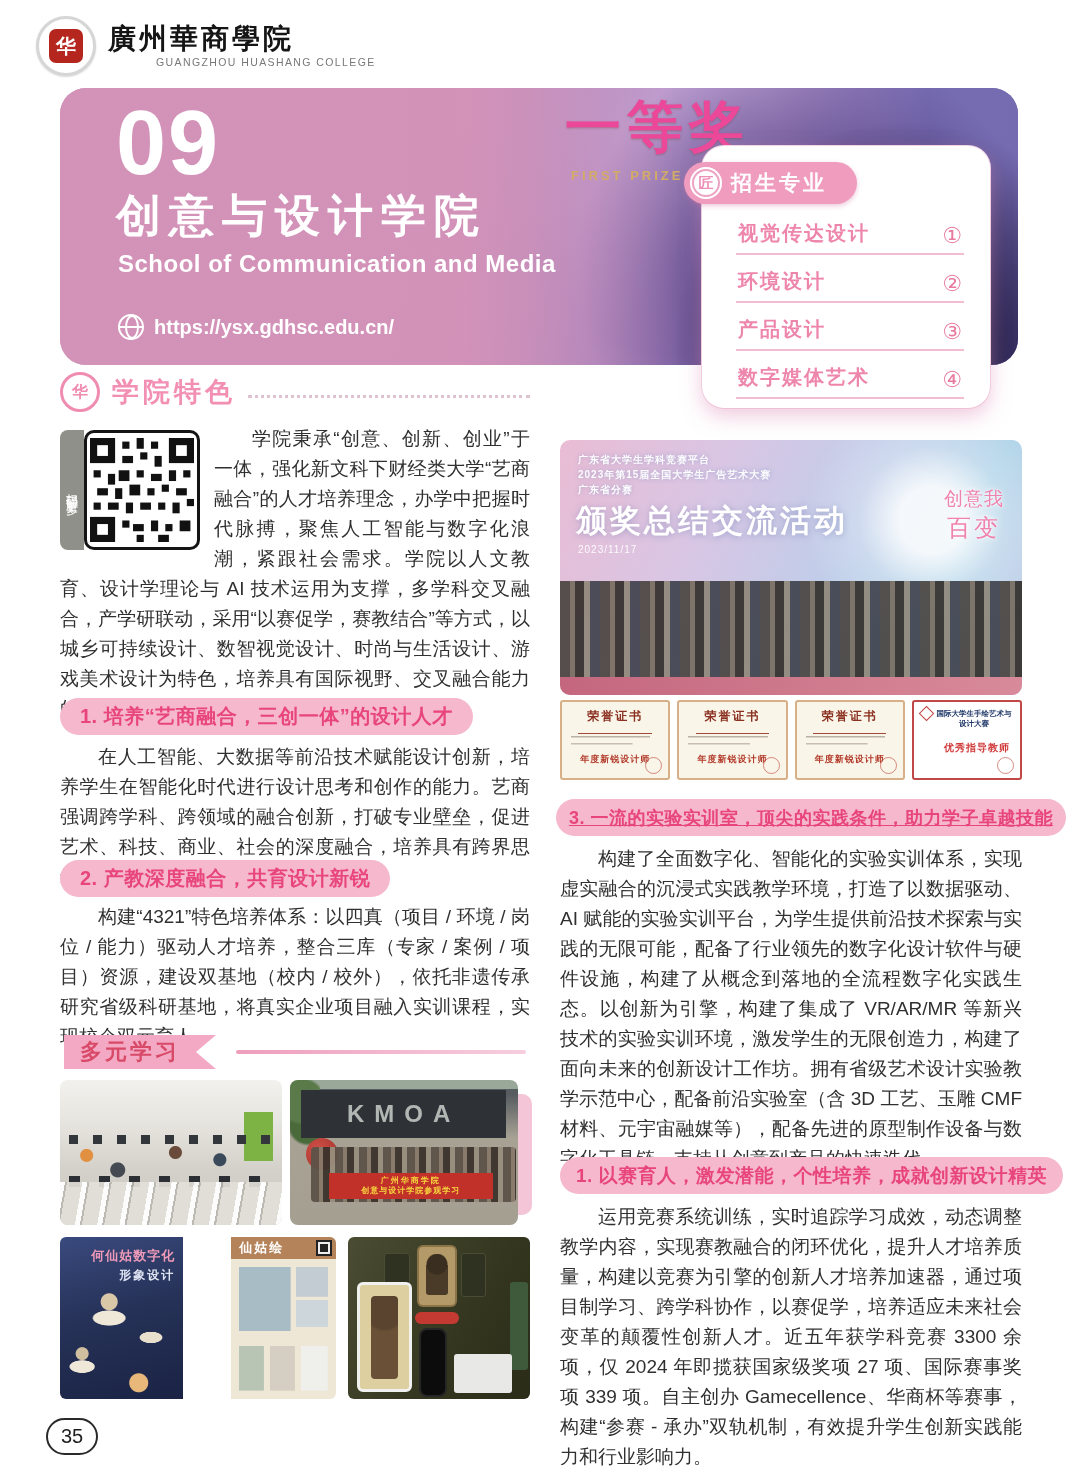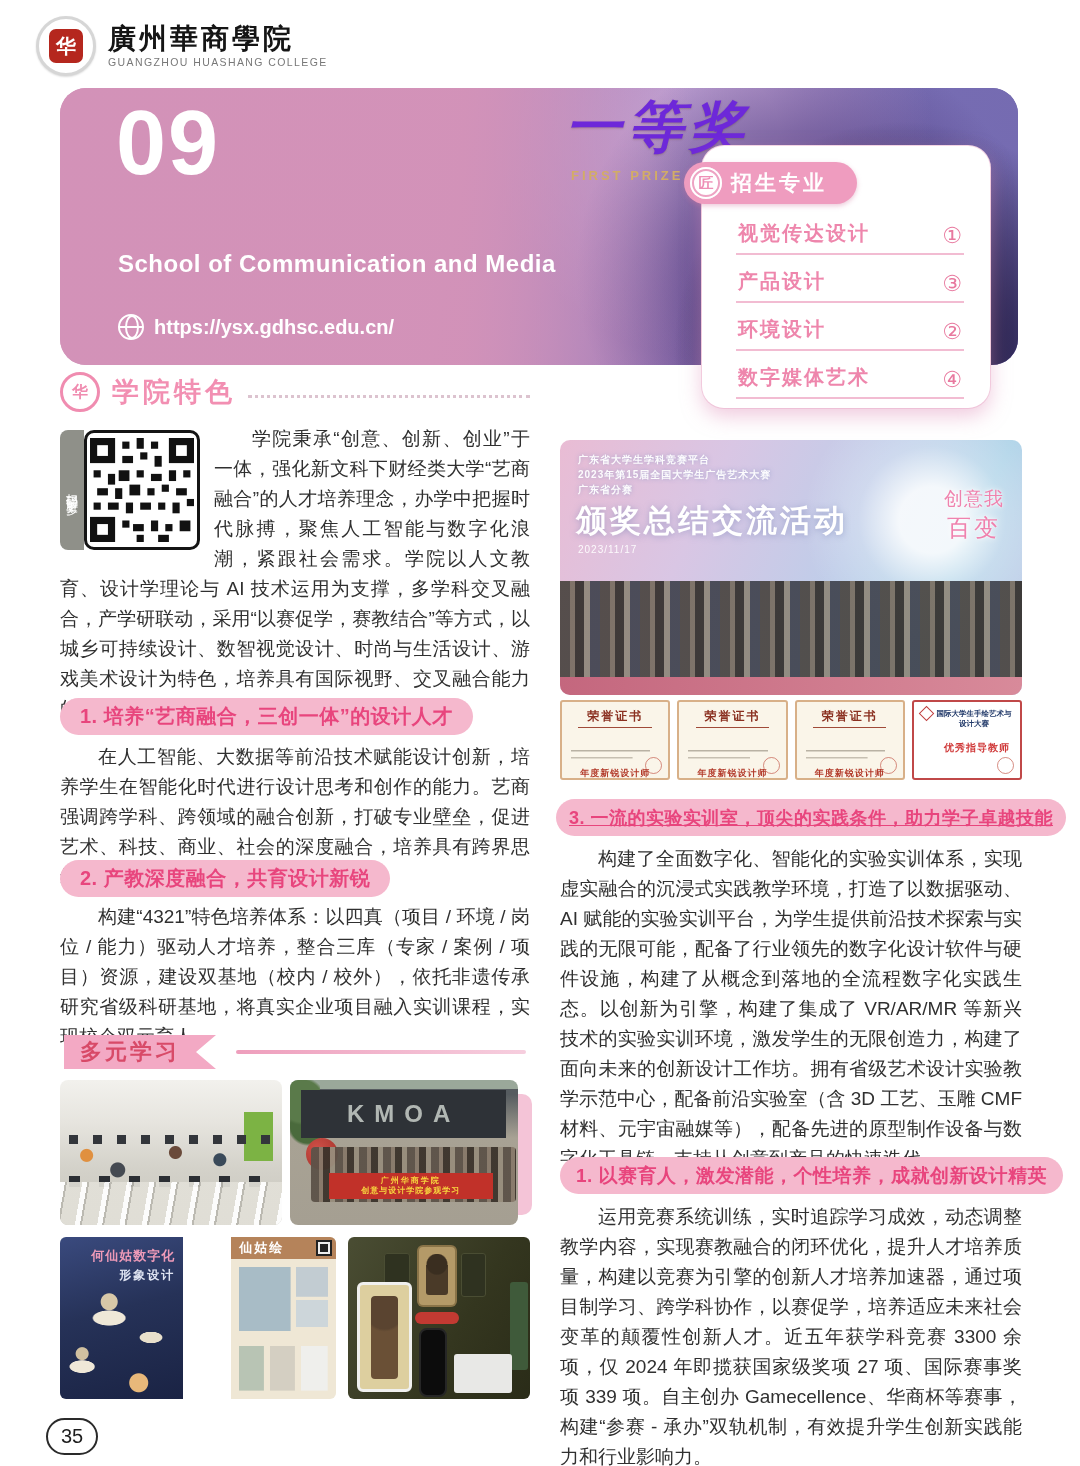--- a/index.html
+++ b/index.html
@@ -7,21 +7,21 @@
         font-family:"Liberation Sans","DejaVu Sans",sans-serif;color:#333;}
 
   
   .brand{position:absolute;left:36px;top:16px;display:flex;align-items:center;gap:12px;}
   .brand-seal{width:54px;height:54px;border-radius:50%;background:#fff;border:3px solid #d6d6d6;
               display:flex;align-items:center;justify-content:center;box-shadow:0 1px 2px rgba(0,0,0,.15);}
   .brand-seal-inner{width:34px;height:34px;background:#b5271e;border-radius:7px;color:#fff;
               font-weight:bold;font-size:20px;display:flex;align-items:center;justify-content:center;
               font-family:"DejaVu Serif",serif;}
   .brand-zh{font-family:"DejaVu Serif",serif;font-size:28px;color:#151515;font-weight:bold;letter-spacing:3px;line-height:30px;}
-  .brand-en{font-size:10.5px;color:#787878;letter-spacing:1.4px;margin-top:2px;}
+  .brand-en{font-size:10.5px;color:#787878;letter-spacing:1.4px;margin-top:2px;margin-left:48px;}
 
   
   .hero{position:absolute;left:60px;top:88px;width:958px;height:277px;border-radius:26px;overflow:hidden;}
   .hero-bg{position:absolute;inset:0;background:
       radial-gradient(circle at 88% 95%, #1f1940 0 7%, rgba(31,25,64,0) 26%),
       radial-gradient(circle at 78% 66%, rgba(82,62,130,.95) 0 9%, rgba(82,62,130,0) 30%),
       radial-gradient(circle at 68% 18%, rgba(190,160,210,.9) 0 10%, rgba(190,160,210,0) 32%),
       radial-gradient(circle at 96% 30%, rgba(120,110,180,.9) 0 12%, rgba(120,110,180,0) 34%),
       linear-gradient(100deg,#cf92b8 0%,#cc96c0 38%,#a583bd 56%,#8a6fb2 72%,#655aa2 88%,#544c94 100%);}
   .hero-overlay{position:absolute;inset:0;background:
@@ -29,21 +29,21 @@
   .hero-num{position:absolute;left:56px;top:4px;font-size:90px;font-weight:800;color:#fff;z-index:2;letter-spacing:2px;}
   .hero-title{position:absolute;left:56px;top:98px;font-size:45px;font-weight:800;color:#fff;letter-spacing:8px;z-index:2;}
   .hero-sub{position:absolute;left:58px;top:162px;font-size:24px;font-weight:bold;color:#fff;z-index:2;letter-spacing:.5px;}
   .hero-url{position:absolute;left:58px;top:226px;display:flex;align-items:center;gap:10px;
             color:#fff;font-size:20px;font-weight:bold;z-index:2;}
   .globe{width:22px;height:22px;border:2px solid #fff;border-radius:50%;position:relative;flex:0 0 auto;}
   .globe::before{content:'';position:absolute;left:50%;top:-1px;bottom:-1px;width:10px;margin-left:-6px;
             border:2px solid #fff;border-radius:50%;}
   .globe::after{content:'';position:absolute;left:-1px;right:-1px;top:50%;margin-top:-1px;border-top:2px solid #fff;}
   .hero-badge{position:absolute;left:505px;top:2px;z-index:1;text-align:left;}
-  .hero-badge-zh{font-size:56px;font-weight:800;color:#6d28d9;letter-spacing:6px;text-shadow:0 1px 2px rgba(90,60,30,.3);font-style:italic;}
+  .hero-badge-zh{font-size:56px;font-weight:800;color:#ec4899;letter-spacing:6px;text-shadow:0 1px 2px rgba(90,60,30,.3);}
   .hero-badge-en{font-size:13px;font-weight:800;color:#d2ac66;letter-spacing:3px;margin-top:2px;margin-left:6px;}
 
   
   .majors{position:absolute;left:702px;top:146px;width:288px;height:262px;background:#fff;border-radius:22px;
           box-shadow:0 8px 20px rgba(226,150,190,.5),0 0 0 1px #f7dce8;z-index:5;}
   .majors-pill{position:absolute;left:-18px;top:16px;height:42px;background:#ef9cbf;border-radius:999px;
           display:flex;align-items:center;gap:9px;padding:0 30px 0 6px;box-shadow:0 2px 5px rgba(210,120,160,.4);}
   .majors-pill-icon{width:32px;height:32px;background:#fff;border-radius:50%;display:flex;align-items:center;
           justify-content:center;color:#ee8fb6;font-weight:800;font-size:15px;
           box-shadow:inset 0 0 0 2px #fff, inset 0 0 0 4px #eda3c3;}
@@ -185,21 +185,21 @@
   .award-logo .l1{font-size:19px;letter-spacing:1px;}
   .award-logo .l2{font-size:24px;letter-spacing:3px;}
   .crowd{position:absolute;left:0;right:0;bottom:16px;height:98px;opacity:.9;
         background:repeating-linear-gradient(90deg,#46413c 0 10px,#756a5c 10px 15px,#2e2a26 15px 24px,#8d8577 24px 30px,#3c3f4a 30px 40px);}
   .stage{position:absolute;left:0;right:0;bottom:0;height:18px;background:linear-gradient(90deg,#c4677e,#d88a9a);}
 
   
   .certs{position:absolute;left:560px;top:700px;width:462px;height:80px;display:flex;gap:7px;}
   .cert{flex:1;background:#faf5e9;border:2px solid #d8b088;border-radius:3px;position:relative;padding:5px 6px;}
   .cert-title{color:#8a3020;font-weight:bold;font-size:12px;text-align:center;letter-spacing:2px;
-        border-bottom:1px solid #a04a38;padding-bottom:2px;width:78%;margin:1px auto 20px;}
+        border-bottom:1px solid #a04a38;padding-bottom:8px;width:78%;margin:1px auto 0;}
   .cert-lines{height:14px;margin:0 3px;background:
         linear-gradient(#b9b2a4,#b9b2a4) 0 2px/90% 1.5px no-repeat,
         linear-gradient(#c6bfb1,#c6bfb1) 0 9px/70% 1.5px no-repeat;}
   .cert-sub{color:#b23a2a;font-size:9px;text-align:center;margin-top:5px;font-weight:bold;letter-spacing:1px;}
   .cert-seal{position:absolute;right:6px;bottom:4px;width:15px;height:15px;border:1.5px solid #c05040;
         border-radius:50%;opacity:.65;}
   .cert.intl{background:#fff;border-color:#c04848;}
   .intl-diamond{position:absolute;left:7px;top:6px;width:9px;height:9px;border:1.5px solid #c04040;transform:rotate(45deg);}
   .intl-title{color:#223a6a;font-size:7.5px;text-align:center;margin:2px 0 0 14px;font-weight:bold;}
   .intl-award{color:#d03a3a;font-weight:800;font-size:10px;text-align:right;margin-top:12px;padding-right:4px;letter-spacing:1px;}
@@ -224,44 +224,45 @@
   </div>
 
   <div class="hero">
     <div class="hero-bg"></div>
     <div class="hero-badge">
       <div class="hero-badge-zh">一等奖</div>
       <div class="hero-badge-en">FIRST PRIZE</div>
     </div>
     <div class="hero-overlay"></div>
     <div class="hero-num">09</div>
+    <div class="hero-title">创意与设计学院</div>
     <div class="hero-sub">School of Communication and Media</div>
     <div class="hero-url">
       <span class="globe"></span>
       <span>https://ysx.gdhsc.edu.cn/</span>
     </div>
   </div>
 
   <div class="majors">
     <div class="majors-pill">
       <span class="majors-pill-icon">匠</span>
       <span class="majors-pill-label">招生专业</span>
     </div>
     <div class="majors-list">
       <div class="major-row">
         <span class="major-label">视觉传达设计</span>
         <span class="major-num">①</span>
       </div>
       <div class="major-row">
+        <span class="major-label">环境设计</span>
+        <span class="major-num">②</span>
+      </div>
+      <div class="major-row">
         <span class="major-label">产品设计</span>
         <span class="major-num">③</span>
-      </div>
-      <div class="major-row">
-        <span class="major-label">环境设计</span>
-        <span class="major-num">②</span>
       </div>
       <div class="major-row" style="margin-bottom:0">
         <span class="major-label">数字媒体艺术</span>
         <span class="major-num">④</span>
       </div>
     </div>
   </div>
 
   <div class="sect-header">
     <span class="sect-header-icon">华</span>

